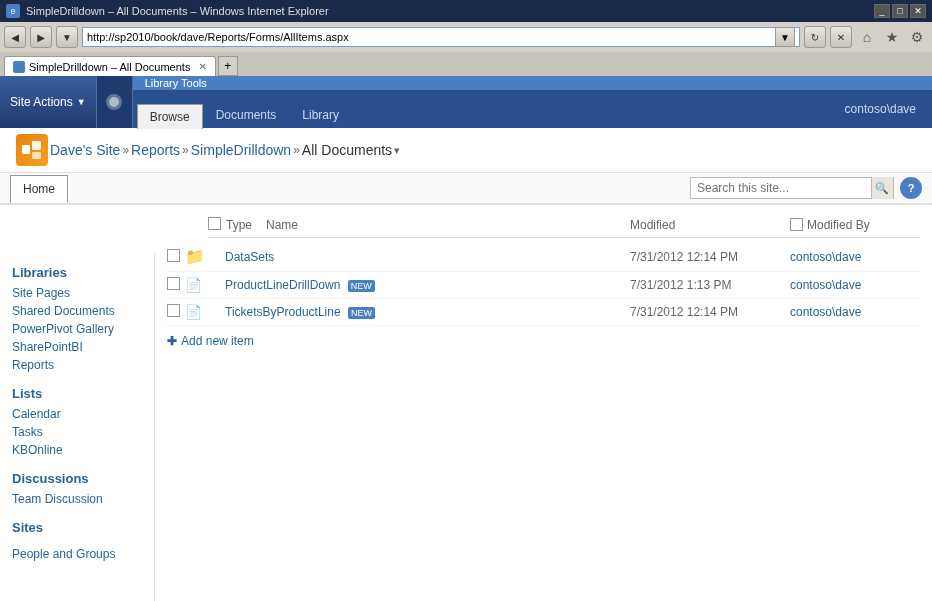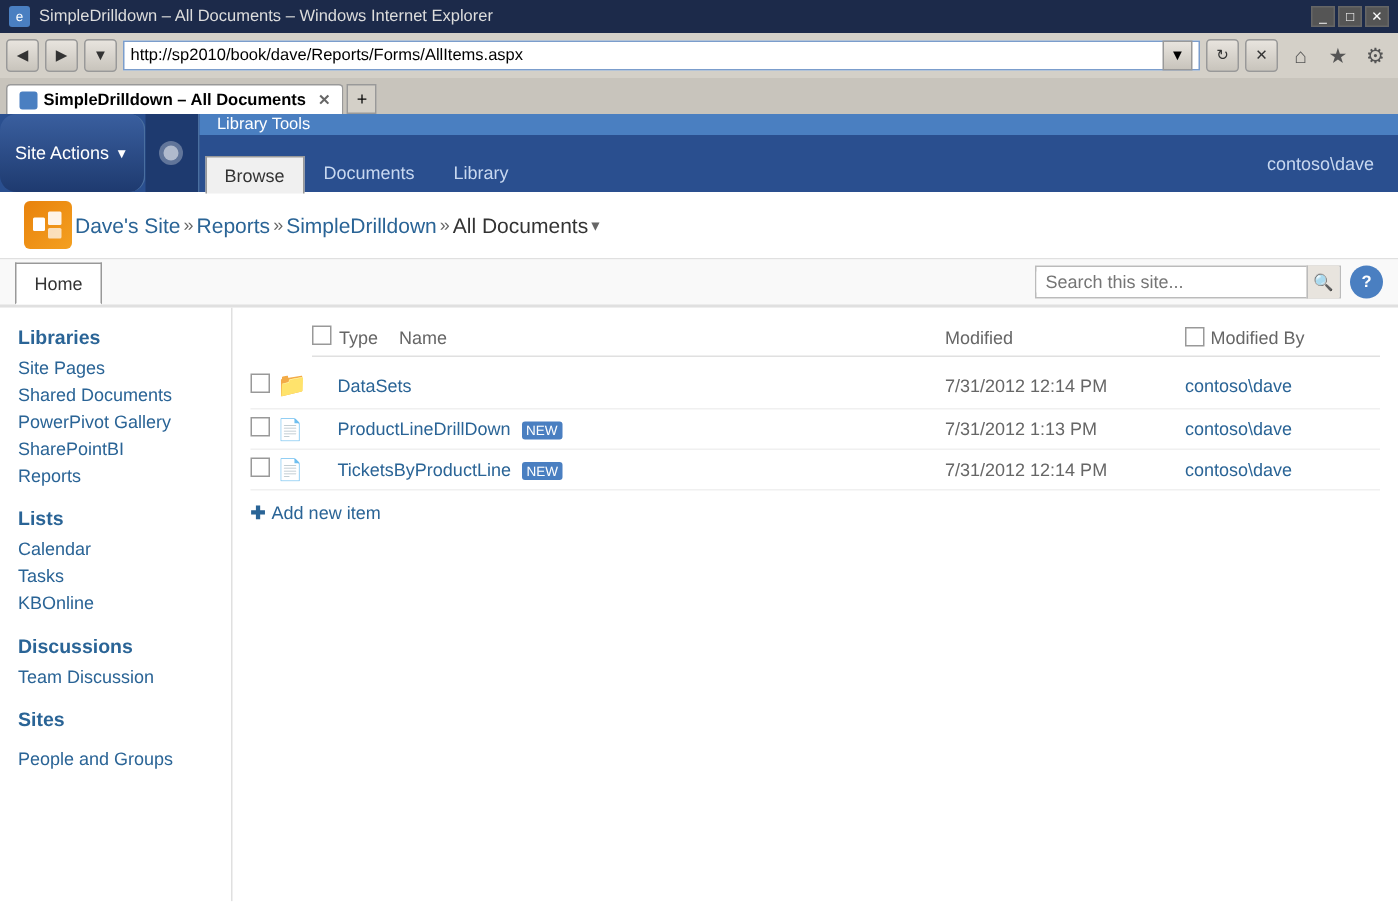--- a/index.html
+++ b/index.html
@@ -15,21 +15,21 @@
     .address-bar { background: #d4d0c8; padding: 3px 4px; display: flex; align-items: center; gap: 4px; height: 30px; }
     .nav-btn { width: 22px; height: 22px; background: linear-gradient(#e8e4de, #c8c4bc); border: 1px solid #999; border-radius: 3px; display: flex; align-items: center; justify-content: center; cursor: pointer; font-size: 10px; color: #333; }
     .address-field { flex: 1; height: 20px; border: 1px solid #7b9dcc; background: #fff; padding: 0 4px; font-size: 11px; color: #000; display: flex; align-items: center; }
     .address-text { flex: 1; font-size: 11px; overflow: hidden; white-space: nowrap; }
     .address-go { width: 20px; height: 20px; background: linear-gradient(#e8e4de, #c8c4bc); border: 1px solid #999; display: flex; align-items: center; justify-content: center; font-size: 10px; cursor: pointer; }
     .toolbar-icons { display: flex; gap: 3px; }
     .toolbar-icon { width: 22px; height: 22px; display: flex; align-items: center; justify-content: center; font-size: 14px; cursor: pointer; color: #555; }
 
     
     .tabs-bar { background: #c8c4bc; padding: 2px 4px 0; display: flex; align-items: flex-end; gap: 2px; height: 24px; }
-    .tab { height: 20px; background: #e8e4de; border: 1px solid #999; border-bottom: none; padding: 0 8px; display: flex; align-items: center; gap: 4px; font-size: 11px; cursor: pointer; border-radius: 3px 3px 0 0; font-weight: bold; }
+    .tab { height: 20px; background: #e8e4de; border: 1px solid #999; border-bottom: none; padding: 0 8px; display: flex; align-items: center; gap: 4px; font-size: 11px; cursor: pointer; border-radius: 3px 3px 0 0; }
     .tab.active { background: #fff; }
     .tab-close { font-size: 10px; color: #666; margin-left: 4px; }
     .tab-favicon { width: 12px; height: 12px; background: #4a7fc1; border-radius: 2px; }
     .new-tab { width: 20px; height: 20px; background: #d4d0c8; border: 1px solid #999; display: flex; align-items: center; justify-content: center; font-size: 12px; cursor: pointer; }
     .ribbon-tab { padding: 5px 12px; font-size: 12px; color: #c8d8f0; cursor: pointer; border: 1px solid transparent; }
     .ribbon-tab.active { background: #f0f0f0; color: #333; border-color: #999; border-bottom: none; margin-bottom: -1px; }
 
     
     .sp-container { display: flex; flex-direction: column; height: calc(601px - 22px - 30px - 24px - 52px); }
     .sp-header { background: #fff; padding: 6px 16px; border-bottom: 1px solid #e0e0e0; }
@@ -46,21 +46,21 @@
     .nav-item.active { border-color: #999 #999 transparent; background: #fff; margin-bottom: -2px; }
     .search-box { margin-left: auto; display: flex; align-items: center; border: 1px solid #bbb; background: #fff; height: 22px; }
     .search-input { border: none; outline: none; padding: 0 6px; font-size: 12px; width: 180px; color: #999; }
     .search-btn { width: 22px; height: 22px; background: #e8e4de; border-left: 1px solid #bbb; display: flex; align-items: center; justify-content: center; cursor: pointer; font-size: 11px; }
     .help-btn { width: 22px; height: 22px; background: #4a7fc1; color: #fff; border-radius: 50%; display: flex; align-items: center; justify-content: center; font-size: 11px; font-weight: bold; margin-left: 6px; cursor: pointer; }
 
     
     .sp-main { display: flex; flex: 1; overflow: hidden; }
 
     
-    .sidebar { width: 155px; padding: 8px 12px; border-right: 1px solid #e0e0e0; overflow-y: auto; font-size: 12px; flex-shrink: 0; }
+    .sidebar { width: 155px; padding: 8px 12px; border-right: 1px solid #e0e0e0; overflow-y: auto; font-size: 12px; flex-shrink: 0; margin-top: 48px; }
     .sidebar-section-title { color: #2a6496; font-weight: bold; font-size: 13px; margin-top: 12px; margin-bottom: 4px; }
     .sidebar-section-title:first-child { margin-top: 4px; }
     .sidebar-item { color: #2a6496; padding: 2px 0; cursor: pointer; font-size: 12px; }
 
     
     .content-area { flex: 1; padding: 8px 12px; overflow-y: auto; }
     .list-header { display: flex; align-items: center; padding: 4px 0; border-bottom: 1px solid #e0e0e0; margin-bottom: 4px; margin-left: 41px; }
     .col-check { width: 18px; }
     .col-type { width: 40px; color: #666; font-size: 12px; }
     .col-name { flex: 1; color: #666; font-size: 12px; }
@@ -70,21 +70,21 @@
     .file-icon-folder { color: #d4a020; font-size: 16px; }
     .file-icon-doc { color: #666; font-size: 14px; }
     .file-name-link { color: #2a6496; cursor: pointer; text-decoration: none; font-size: 12px; }
     .badge-new { background: #4a7fc1; color: #fff; font-size: 9px; padding: 1px 3px; border-radius: 2px; margin-left: 4px; }
     .add-item { color: #2a6496; cursor: pointer; font-size: 12px; padding: 8px 0; display: flex; align-items: center; gap: 4px; }
 
     .checkbox { width: 13px; height: 13px; border: 1px solid #999; background: #fff; display: inline-block; cursor: pointer; }
 
     .ribbon-top { background: #2a4f8f; display: flex; align-items: stretch; position: relative; }
     .ribbon-top-left { display: flex; align-items: center; }
-    .site-actions-btn { background: linear-gradient(to bottom, #3a5f9f, #1e3a6f); color: #fff; font-size: 12px; padding: 6px 10px; cursor: pointer; border-right: 1px solid #4a6fa0; display: flex; align-items: center; gap: 4px; height: 52px; border-radius: 11px; }
+    .site-actions-btn { background: linear-gradient(to bottom, #3a5f9f, #1e3a6f); color: #fff; font-size: 12px; padding: 6px 10px; cursor: pointer; border-right: 1px solid #4a6fa0; display: flex; align-items: center; gap: 4px; height: 52px; }
     .site-actions-arrow { font-size: 9px; }
     .sp-logo-btn { width: 36px; height: 52px; background: #1e3a6f; display: flex; align-items: center; justify-content: center; cursor: pointer; border-right: 1px solid #4a6fa0; }
     .ribbon-tabs-area { display: flex; flex-direction: column; flex: 1; }
     .ribbon-context-strip { background: #4a7fc1; color: #fff; font-size: 11px; padding: 1px 0 1px 12px; display: flex; align-items: center; }
     .ribbon-tabs-row { display: flex; align-items: flex-end; flex: 1; padding: 0 4px; }
     .ribbon-user { color: #c8d8f0; font-size: 12px; padding: 4px 12px; margin-left: auto; align-self: center; cursor: pointer; }
   </style>
 </head>
 <body>
 

